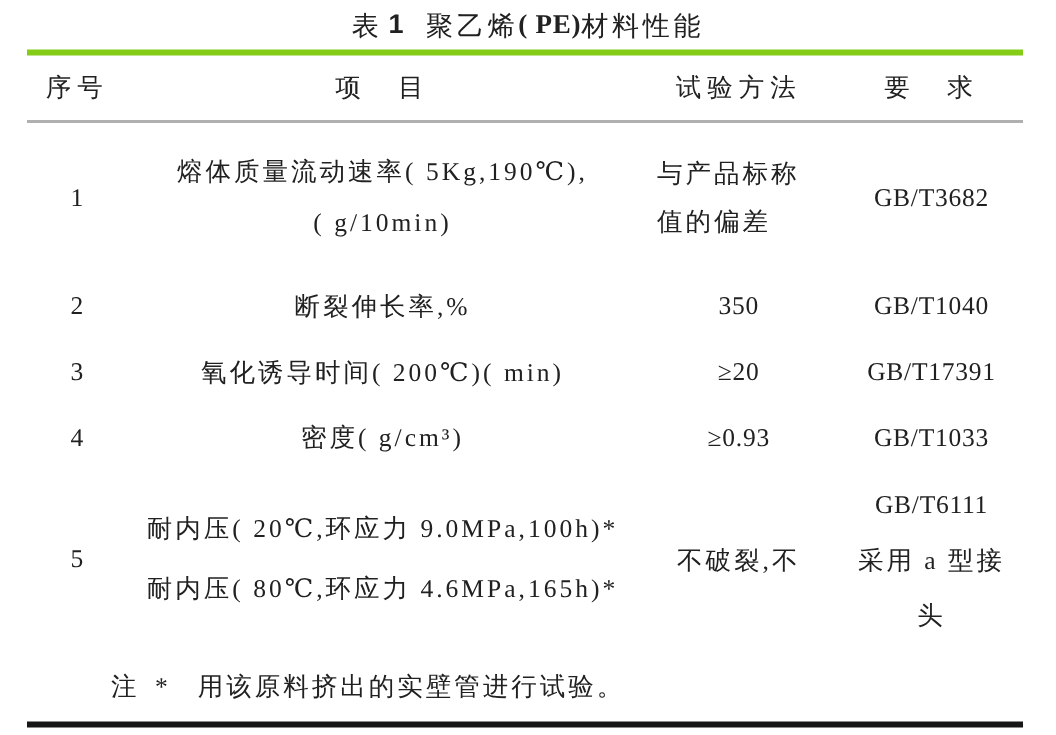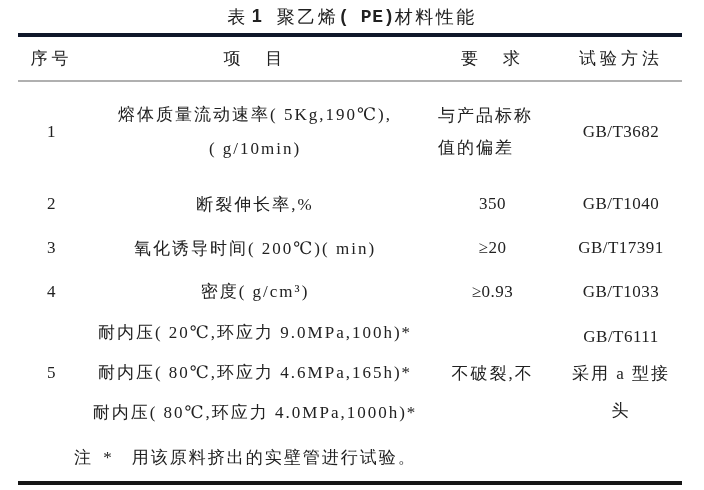--- a/index.html
+++ b/index.html
@@ -13,26 +13,26 @@
   .page{width:704px;height:490px;position:relative;}
   .title-row{
     height:33px;display:flex;align-items:center;justify-content:center;
     font-size:18px;letter-spacing:2.5px;
   }
   .title-row .tnum{
     font-family:"Liberation Sans","DejaVu Sans",sans-serif;
     font-weight:bold;letter-spacing:1px;margin:0 14px 0 4px;
   }
   .title-row .tpe{
-    font-family:Liberation Mono, monospace;
+    font-family:Liberation Serif, serif;
     font-weight:bold;letter-spacing:0.5px;text-align:right;
   }
   .table{
     margin-left:18px;width:664px;
-    border-top:4px solid #0f172a;
+    border-top:4px solid #84cc16;
     border-bottom:4px solid #161616;
   }
   .grid-row{
     display:grid;
     grid-template-columns:67px 340px 135px 122px;
   }
   .thead{
     height:43px;
     border-bottom:2px solid #b0b0b0;
   }
@@ -70,22 +70,22 @@
       <span>聚乙烯</span>
       <span class="tpe">( PE)</span>
       <span>材料性能</span>
   </div>
 
   <div class="table">
 
     <div class="grid-row thead">
       <div class="cell hcell">序号</div>
       <div class="cell hcell">项　目</div>
+      <div class="cell hcell">试验方法</div>
       <div class="cell hcell">要　求</div>
-      <div class="cell hcell">试验方法</div>
     </div>
 
     <div class="grid-row r1">
       <div class="cell c-no latin">1</div>
       <div class="cell c-item">
         <div class="line">熔体质量流动速率( 5Kg,190℃),</div>
         <div class="line">( g/10min)</div>
       </div>
       <div class="cell c-req">
         <div class="line">与产品标称</div>
@@ -113,21 +113,20 @@
       <div class="cell c-item">密度( g/cm³)</div>
       <div class="cell c-req latin">≥0.93</div>
       <div class="cell c-method latin">GB/T1033</div>
     </div>
 
     <div class="grid-row r5">
       <div class="cell c-no latin">5</div>
       <div class="cell c-item">
         <div class="line">耐内压( 20℃,环应力 9.0MPa,100h)*</div>
         <div class="line">耐内压( 80℃,环应力 4.6MPa,165h)*</div>
-        <div class="line">耐内压( 80℃,环应力 4.0MPa,1000h)*</div>
       </div>
       <div class="cell c-req">
         <div class="line">不破裂,不</div>
       </div>
       <div class="cell c-method">
         <div class="line latin">GB/T6111</div>
         <div class="line">采用 a 型接</div>
         <div class="line">头</div>
       </div>
     </div>

